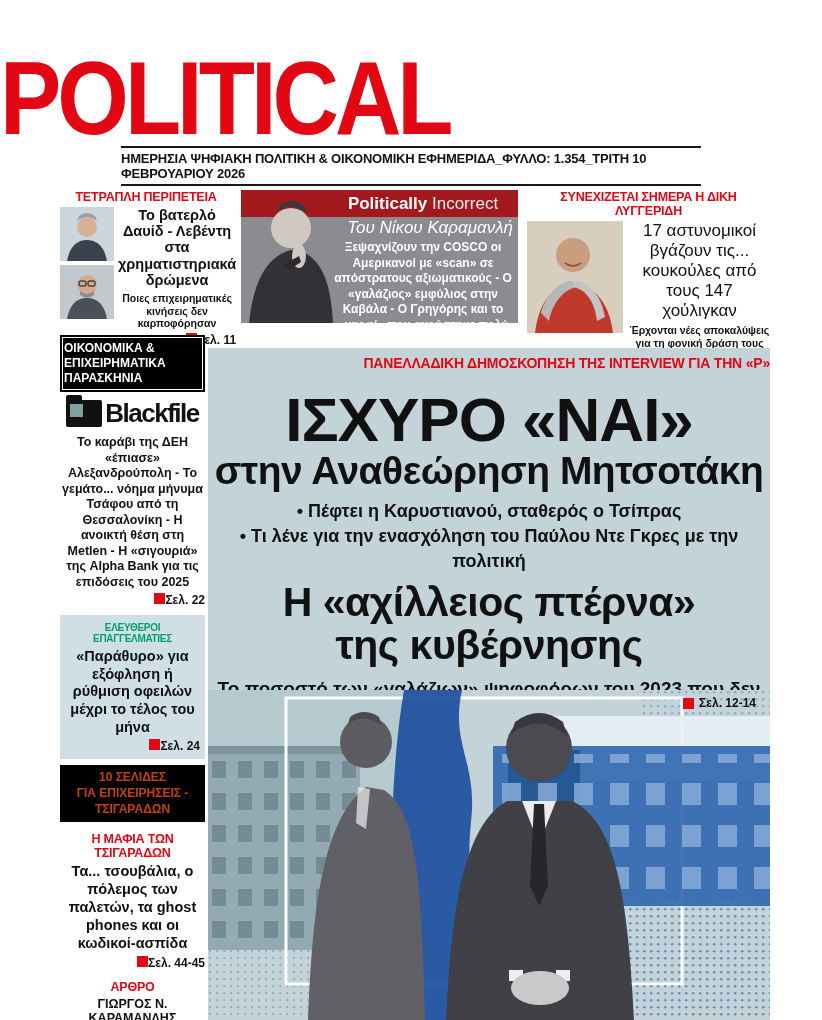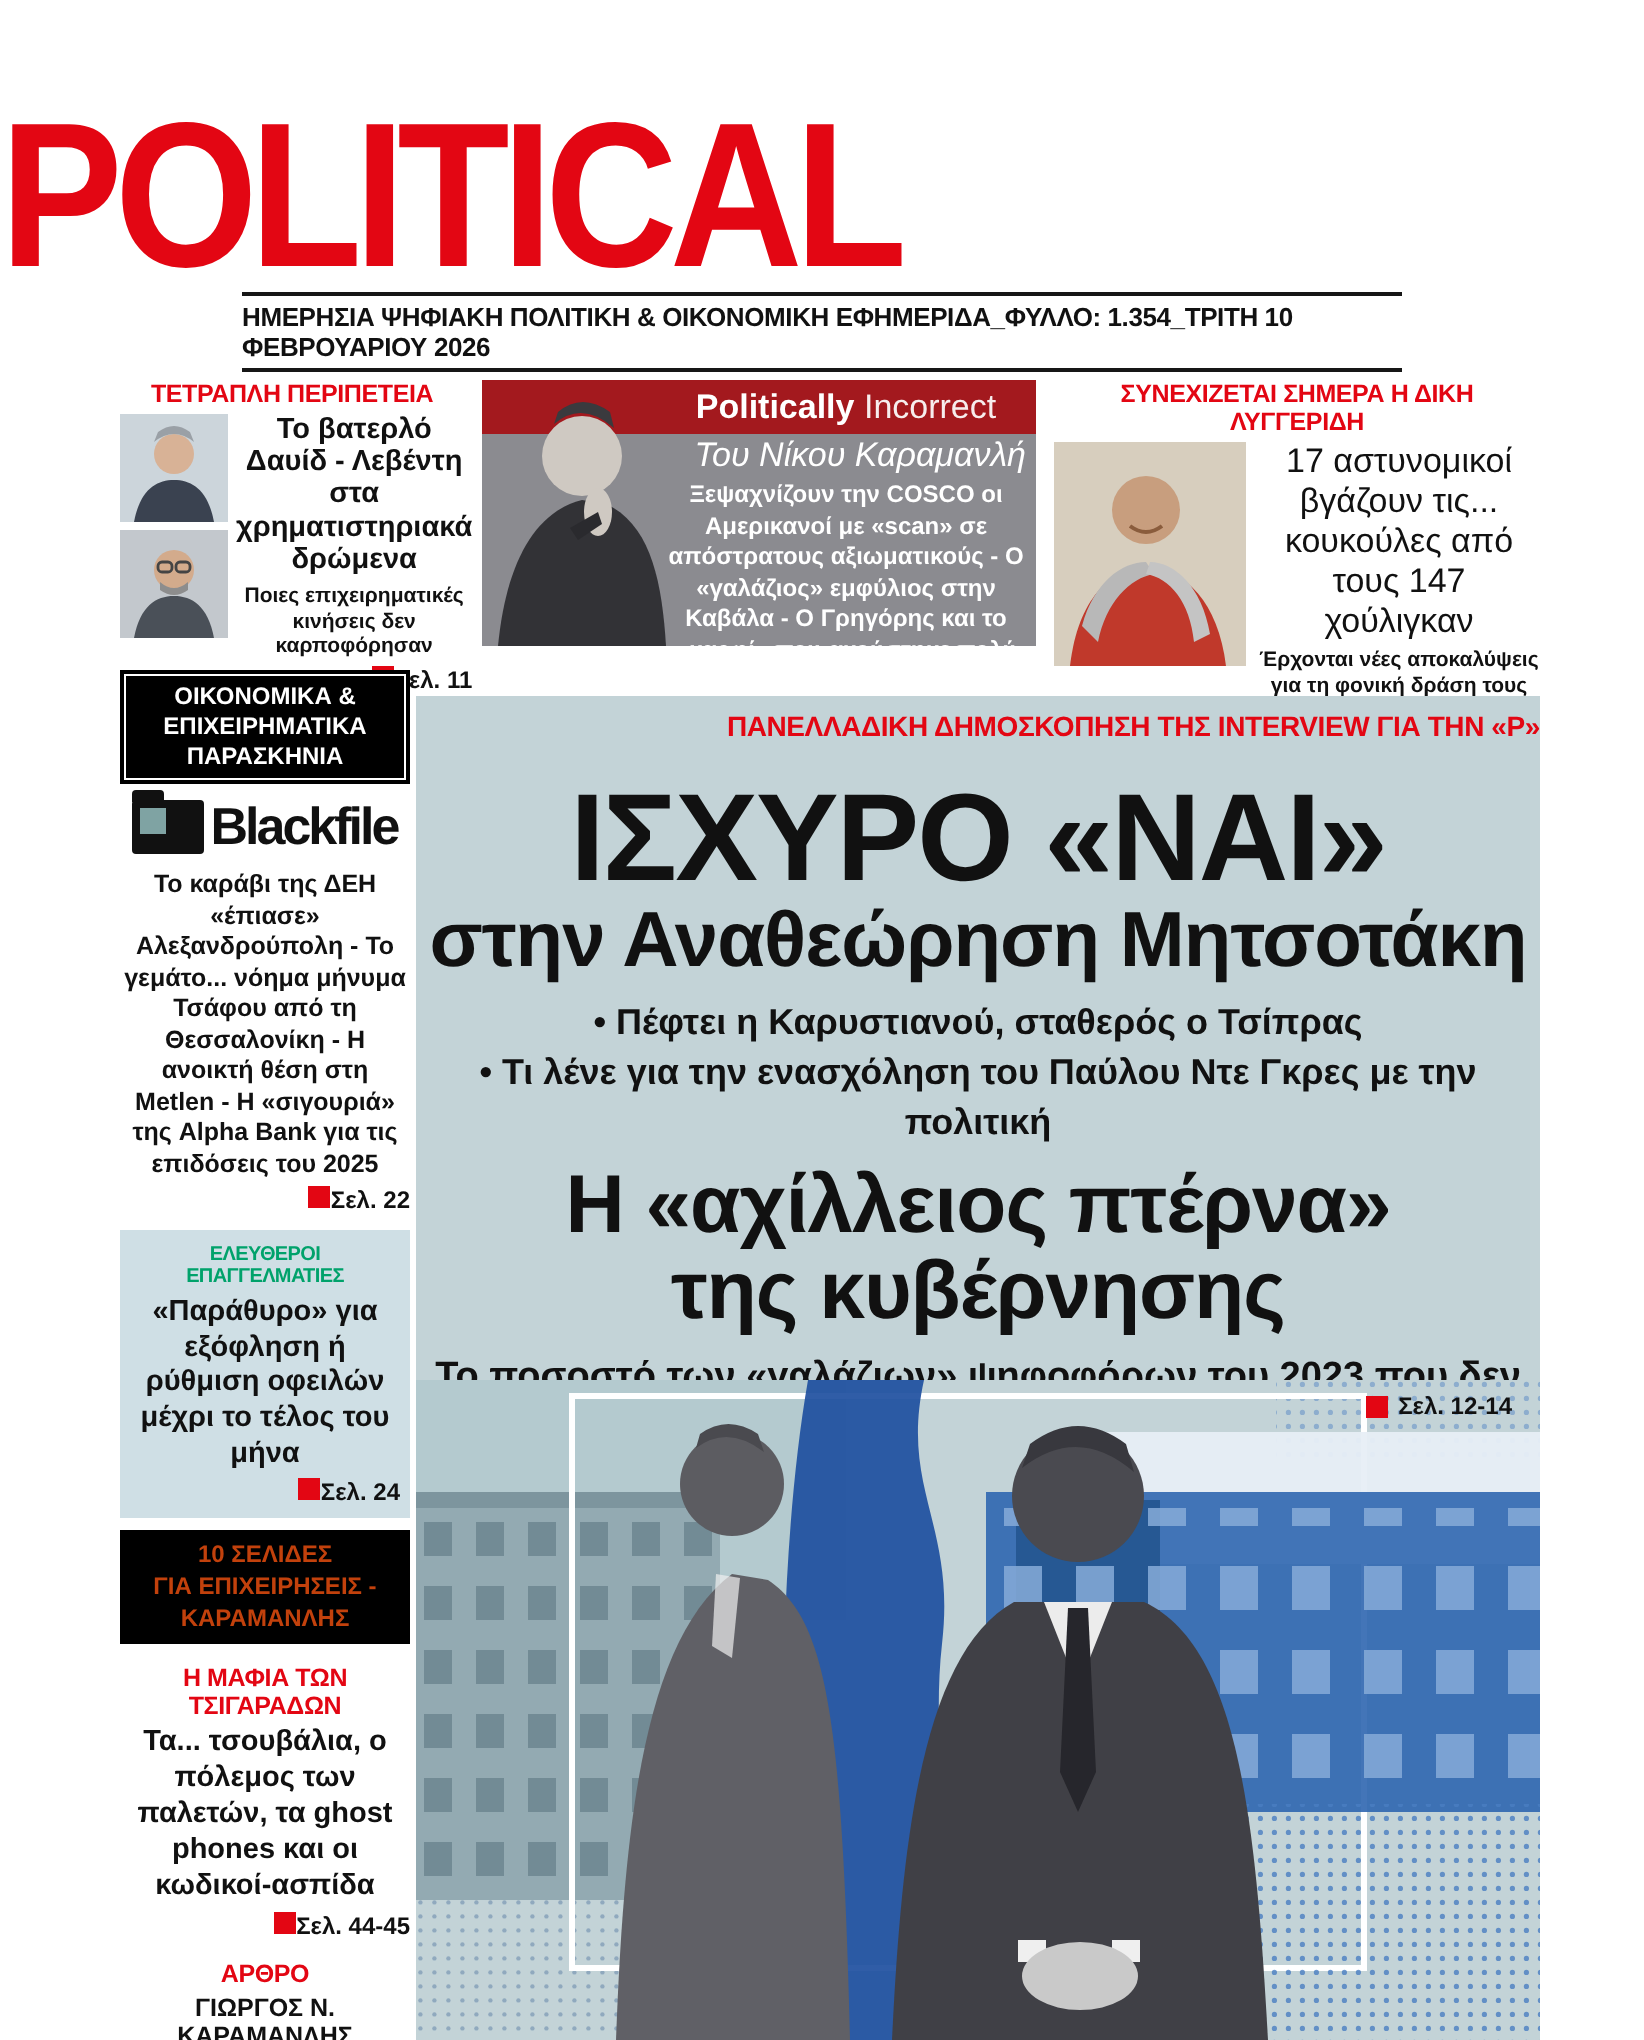--- a/index.html
+++ b/index.html
@@ -45,21 +45,21 @@
   .r-head { font-size:17px; font-weight:400; line-height:1.18; }
   .r-sub { font-size:10.5px; font-weight:700; margin-top:3px; line-height:1.25; }
 
   
   .pm { display:inline-flex; align-items:center; gap:5px; font-weight:800; font-size:12px; }
   .pm-sq { display:inline-block; width:11px; height:11px; background:#e30613; }
   .pm-right { display:block; text-align:right; margin-top:3px; }
 
   
   .sidebar { position:absolute; top:335px; left:60px; width:145px; }
-  .sb-blackbox { background:#000; color:#fff; text-align:center; font-weight:800; font-size:12px;
+  .sb-blackbox { background:#000; color:#fff; font-weight:800; font-size:12px;
     line-height:1.25; padding:6px 4px; box-shadow:inset 0 0 0 2px #000, inset 0 0 0 3px #fff; }
   .bf-logo { display:flex; align-items:center; justify-content:center; gap:3px; margin-top:6px; }
   .bf-folder { position:relative; width:36px; height:27px; background:#111; border-radius:2px; }
   .bf-folder::before { content:""; position:absolute; top:-5px; left:0; width:16px; height:6px;
     background:#111; border-radius:2px 2px 0 0; }
   .bf-folder::after { content:""; position:absolute; top:4px; left:4px; width:13px; height:13px;
     background:#7fa3a3; }
   .bf-word { font-size:26px; font-weight:800; letter-spacing:-1.5px; }
   .sb-ecobody { font-weight:700; font-size:12.5px; line-height:1.24; text-align:center; margin-top:6px; }
 
@@ -192,21 +192,21 @@
     <span class="pm pm-right"><i class="pm-sq"></i><b>Σελ. 22</b></span>
 
     <div class="sb-bluebox">
       <div class="sb-green">ΕΛΕΥΘΕΡΟΙ ΕΠΑΓΓΕΛΜΑΤΙΕΣ</div>
       <div class="sb-bluehead">«Παράθυρο» για εξόφληση ή ρύθμιση οφειλών μέχρι το τέλος του μήνα</div>
       <span class="pm pm-right"><i class="pm-sq"></i><b>Σελ. 24</b></span>
     </div>
 
     <div class="sb-banner">
       <div>10 ΣΕΛΙΔΕΣ</div>
-      <div>ΓΙΑ ΕΠΙΧΕΙΡΗΣΕΙΣ - ΚΑΡΑΜΑΝΛΗΣ</div>
+      <div>ΓΙΑ ΕΠΙΧΕΙΡΗΣΕΙΣ - ΤΣΙΓΑΡΑΔΩΝ</div>
     </div>
 
     <div class="sb-sec">
       <div class="kicker">Η ΜΑΦΙΑ ΤΩΝ ΤΣΙΓΑΡΑΔΩΝ</div>
       <div class="sb-head">Τα... τσουβάλια, ο πόλεμος των παλετών, τα ghost phones και οι κωδικοί-ασπίδα</div>
       <span class="pm pm-right"><i class="pm-sq"></i><b>Σελ. 44-45</b></span>
     </div>
 
     <div class="sb-sec">
       <div class="kicker">ΑΡΘΡΟ</div>

